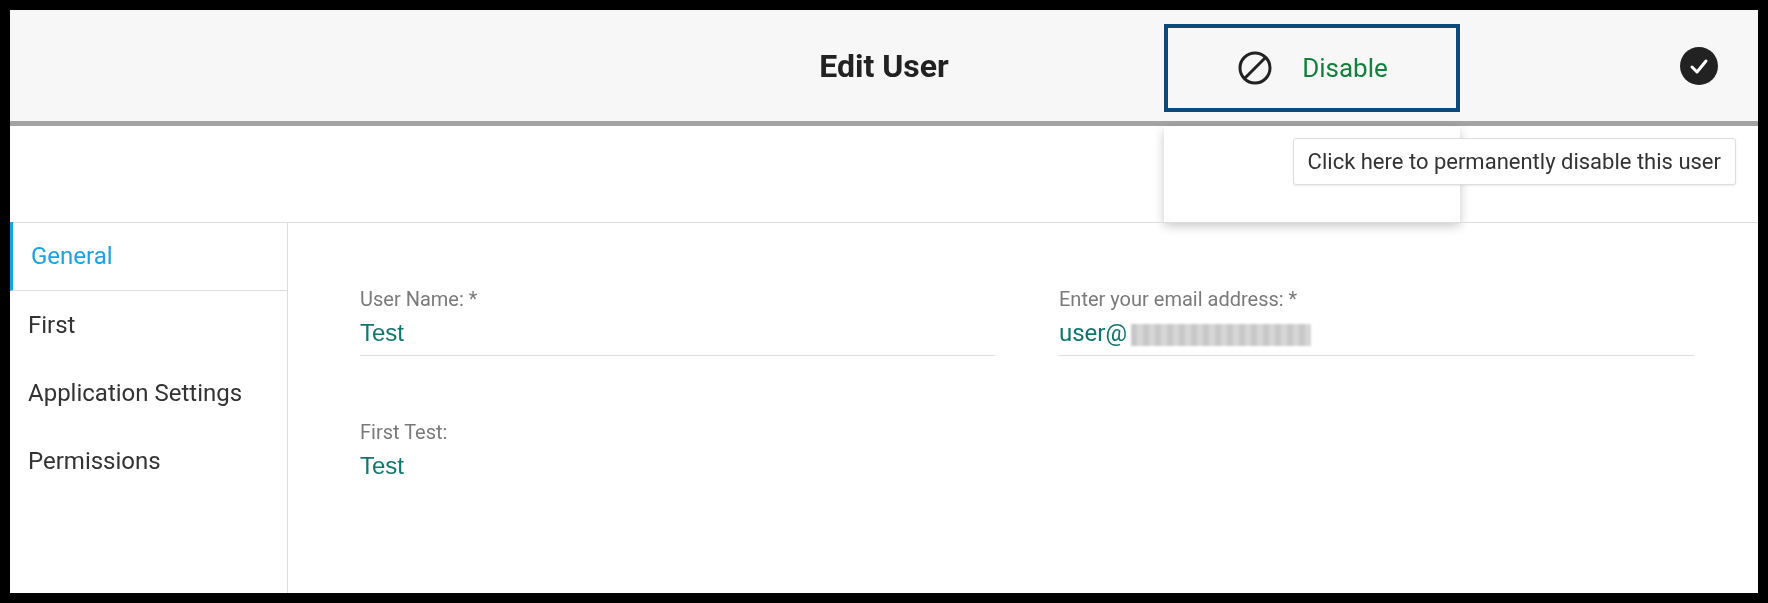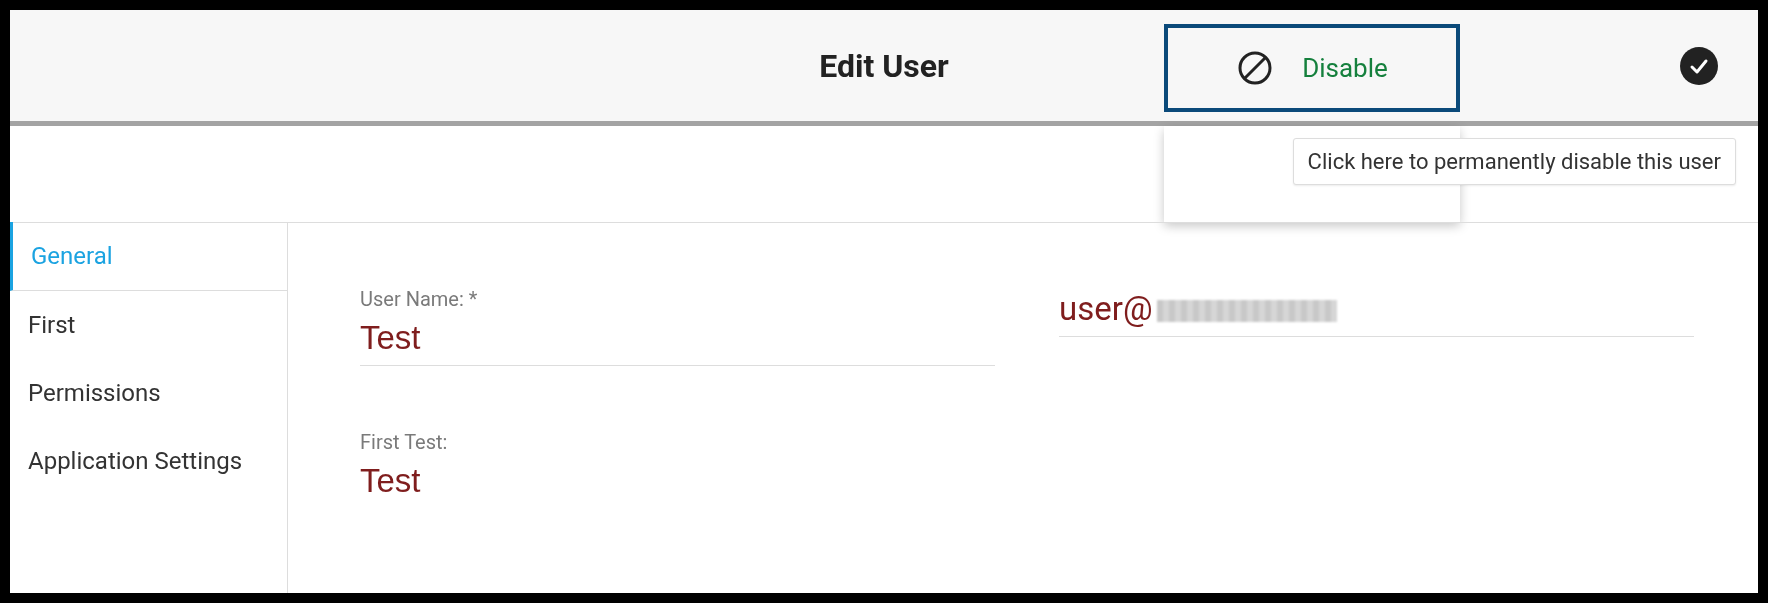--- a/index.html
+++ b/index.html
@@ -131,22 +131,22 @@
 
     .field {
       padding-top: 64px;
     }
     .field-label {
       font-size: 20px;
       color: #7a7a7a;
       margin-bottom: 6px;
     }
     .field-value {
-      font-size: 33px;
-      color: #7f1d1d;
+      font-size: 24px;
+      color: #0f766e;
       border: none;
       outline: none;
       width: 100%;
       background: transparent;
       padding: 2px 0 8px 0;
     }
     .field-value.underline {
       border-bottom: 1px solid #ddd;
     }
 
@@ -191,31 +191,32 @@
   </div>
 
   <div class="dropdown-panel"></div>
 
   <div class="tooltip">Click here to permanently disable this user</div>
 
   <div class="content">
     <nav class="sidebar">
       <div class="tab-item active">General</div>
       <div class="tab-item">First</div>
+      <div class="tab-item">Application Settings</div>
       <div class="tab-item">Permissions</div>
-      <div class="tab-item">Application Settings</div>
     </nav>
 
     <div class="form-area">
       <div class="field">
         <div class="field-label">User Name: *</div>
         <input type="text" class="field-value underline" value="Test" style="">
       </div>
 
       <div class="field">
+        <div class="field-label">Enter your email address: *</div>
         <div class="field-value underline email-value">
           <span>user@</span><span class="email-redact"></span>
         </div>
       </div>
 
       <div class="field">
         <div class="field-label">First Test:</div>
         <input type="text" class="field-value" value="Test" style="">
       </div>
 

